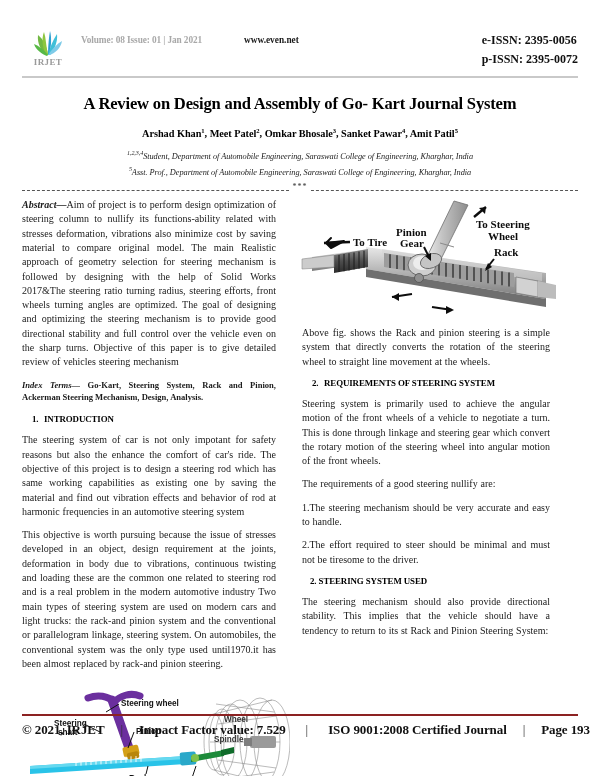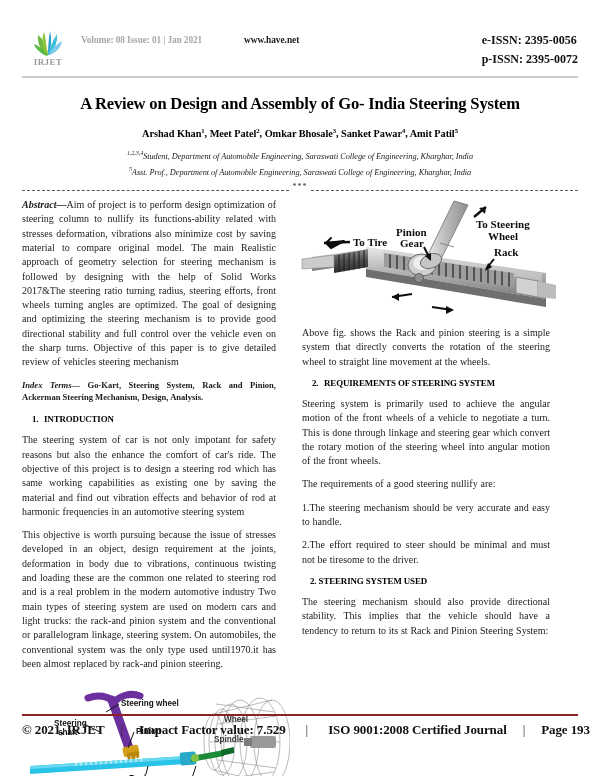--- a/index.html
+++ b/index.html
@@ -148,32 +148,32 @@
           <path d="M0,0 C4,-6 9,-11 14,-14 C13,-7 7,-2 2,0 Z" fill="#7ecbe8"></path>
           <path d="M0,0 C-4,-5 -9,-9 -14,-11 C-12,-5 -6,-1 -1,1 Z" fill="#58b947"></path>
         </g>
       </svg>
       <div class="logo-word">IRJET</div>
     </div>
 
     <div class="mast-mid">
       <div class="mast-sub">
         <span class="volume-line">Volume: 08 Issue: 01 | Jan 2021</span>
-        <span class="site-link">www.have.net</span>
+        <span class="site-link">www.even.net</span>
       </div>
     </div>
 
     <div class="mast-right">
       <div class="issn">e-ISSN: 2395-0056</div>
       <div class="issn">p-ISSN: 2395-0072</div>
     </div>
   </div>
   <div class="mast-rule"></div>
 
-  <div class="paper-title">A Review on Design and Assembly of Go- India Steering System</div>
+  <div class="paper-title">A Review on Design and Assembly of Go- Kart Journal System</div>
 
   <div class="authors">
     <span><span>Arshad Khan</span><sup>1</sup></span>,
     <span><span>Meet Patel</span><sup>2</sup></span>,
     <span><span>Omkar Bhosale</span><sup>3</sup></span>,
     <span><span>Sanket Pawar</span><sup>4</sup></span>,
     <span><span>Amit Patil</span><sup>5</sup></span>
   </div>
 
   <div class="affil">

